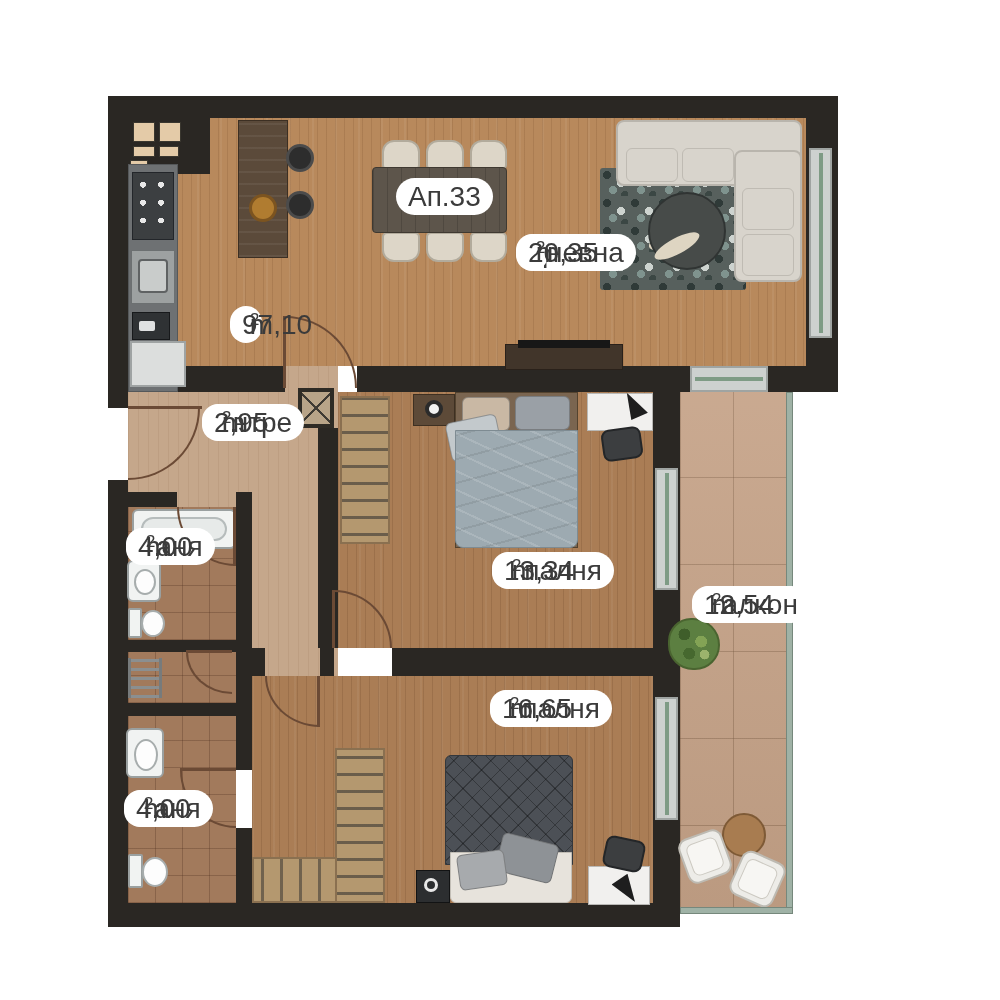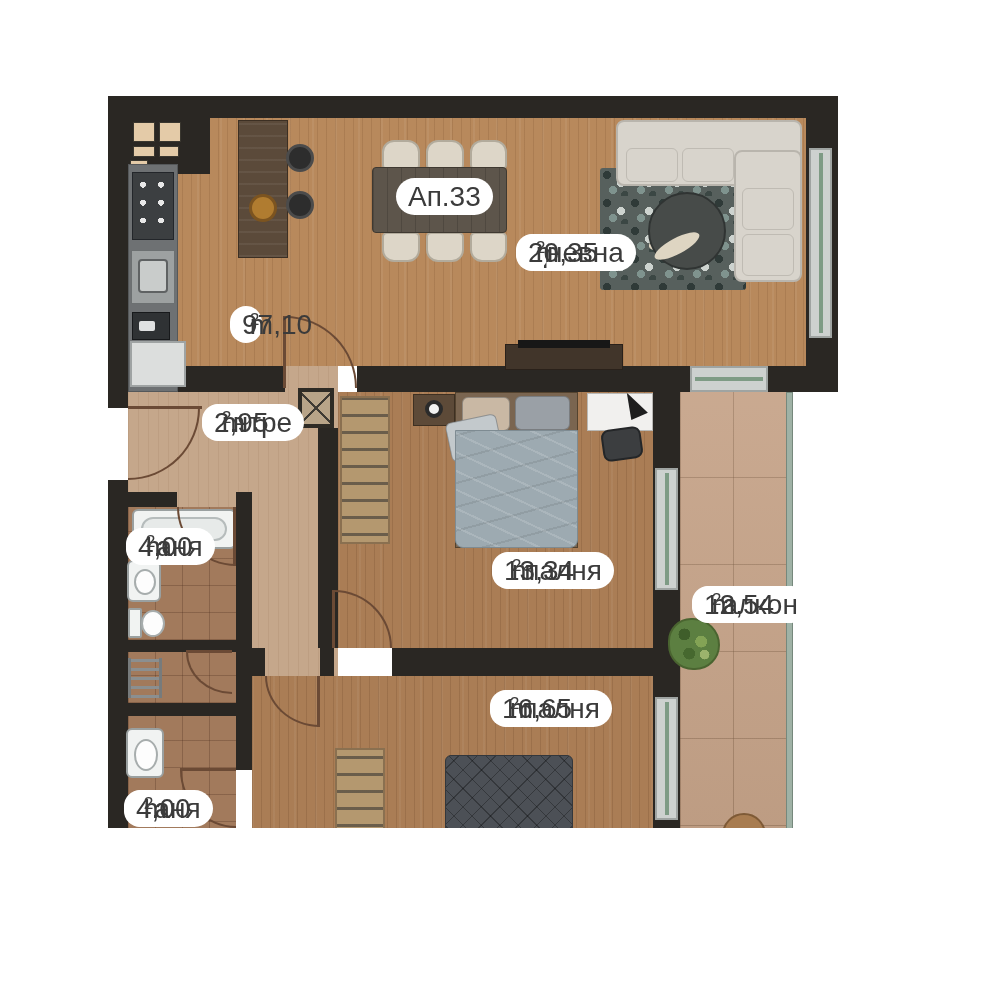--- a/index.html
+++ b/index.html
@@ -1,16 +1,16 @@
 <!DOCTYPE html>
 <html style="--wall: #2a2723; --wood: #b8895c; --wood2: #aa7d55; --antrefloor: #c5a78b; --bathfloor: #a27a5c; --balconyfloor: #c5a287; --glass: #7e9b85; --railc: #9fb2a6; --doorline: #6b4a35; --labeltext: #3b3b3b; --sofac: #d8d4cc; --bed1c: #9daab1; --bed2c: #4c5056; --closetc: #b4986f; --plantc: #5c7f41;"><head>
 <meta charset="utf-8">
 <style>
   html,body{margin:0;padding:0;background:#ffffff;}
-  #stage{position:relative;width:1000px;height:828px;background:#ffffff;overflow:hidden;
+  #stage{position:relative;width:1000px;height:1000px;background:#ffffff;overflow:hidden;
          font-family:"Liberation Sans",sans-serif;}
   #stage *{position:absolute;box-sizing:border-box;}
 
   
   .wall{background:var(--wall);z-index:3;}
   .floor-wood{z-index:1;background-color:var(--wood);
     background-image:repeating-linear-gradient(90deg,rgba(90,50,20,.14) 0 1px,transparent 1px 9px),
                      repeating-linear-gradient(90deg,rgba(255,255,255,.06) 0 2px,transparent 2px 23px);}
   .floor-wood2{z-index:1;background-color:var(--wood2);
     background-image:repeating-linear-gradient(90deg,rgba(80,45,20,.16) 0 1px,transparent 1px 9px),

